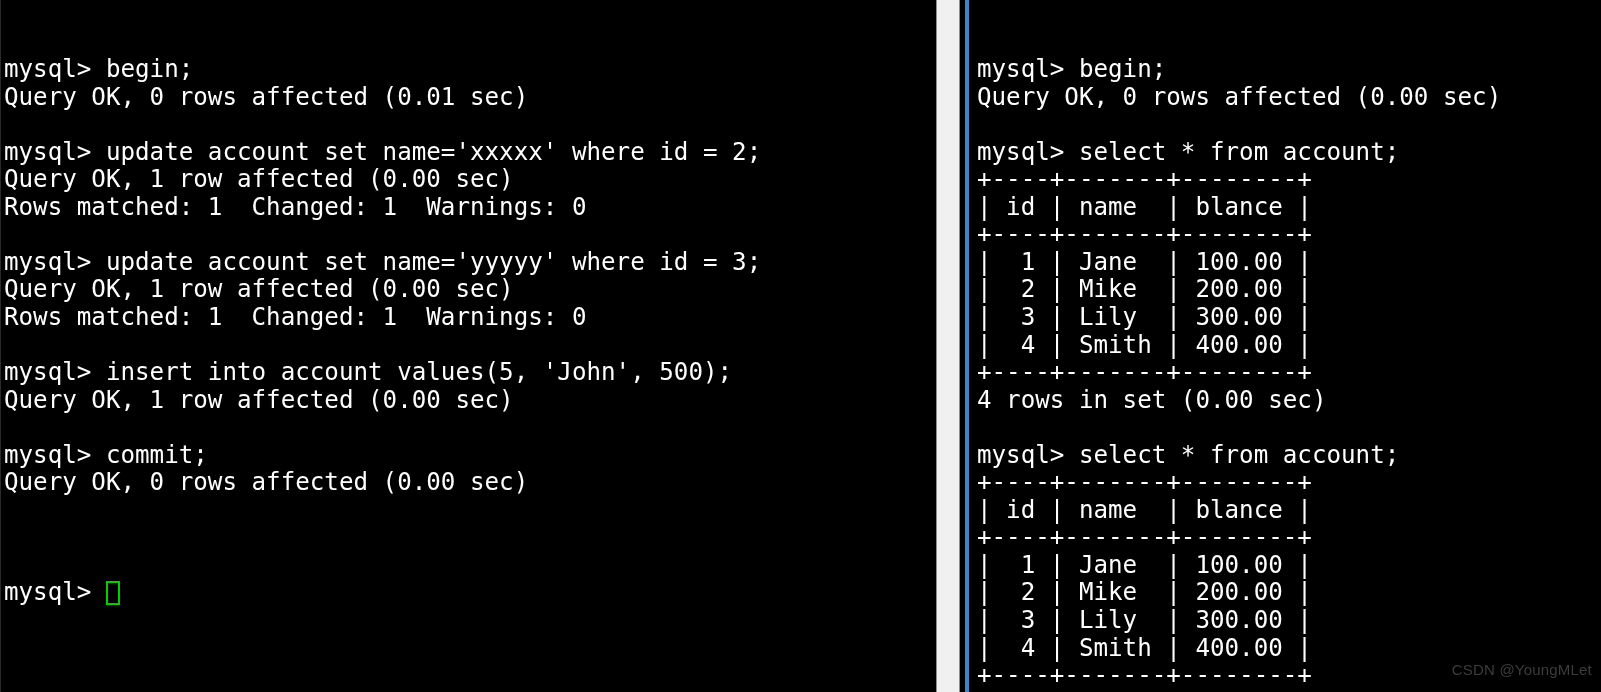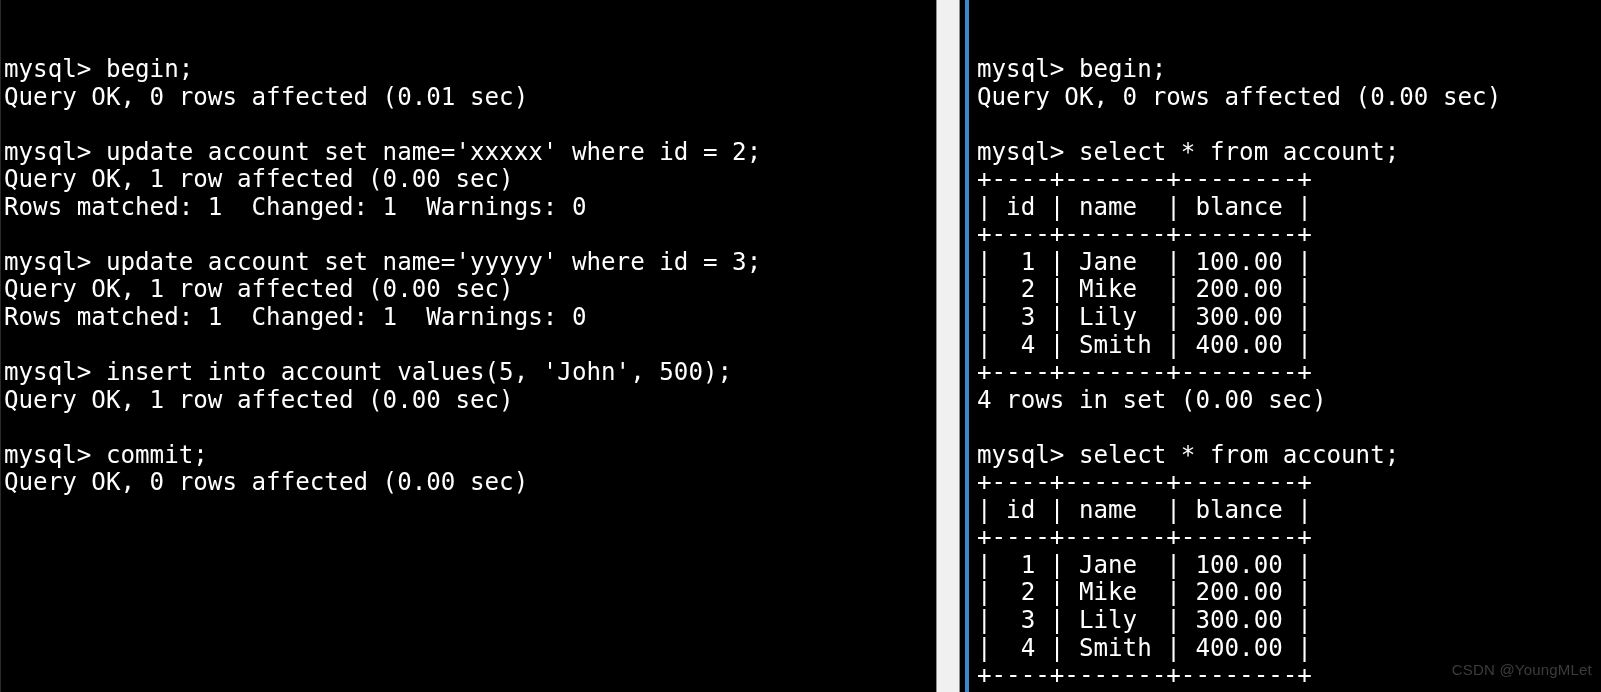--- a/index.html
+++ b/index.html
@@ -89,20 +89,21 @@
     pointer-events:none;
   }
 </style>
 </head>
 <body>
 
 <div id="screen">
 
   <div class="pane pane-left">
     <div id="left-lines"><div class="line">mysql&gt; begin;</div><div class="line">Query OK, 0 rows affected (0.01 sec)</div><div class="line blank">&nbsp;</div><div class="line">mysql&gt; update account set name='xxxxx' where id = 2;</div><div class="line">Query OK, 1 row affected (0.00 sec)</div><div class="line">Rows matched: 1  Changed: 1  Warnings: 0</div><div class="line blank">&nbsp;</div><div class="line">mysql&gt; update account set name='yyyyy' where id = 3;</div><div class="line">Query OK, 1 row affected (0.00 sec)</div><div class="line">Rows matched: 1  Changed: 1  Warnings: 0</div><div class="line blank">&nbsp;</div><div class="line">mysql&gt; insert into account values(5, 'John', 500);</div><div class="line">Query OK, 1 row affected (0.00 sec)</div><div class="line blank">&nbsp;</div><div class="line">mysql&gt; commit;</div><div class="line">Query OK, 0 rows affected (0.00 sec)</div><div class="line blank">&nbsp;</div></div>
+    <div class="line"><span>mysql&gt; </span><span class="cursor-wrap"><span class="cursor"></span></span></div>
   </div>
 
   <div class="divider"></div>
   <div class="divider-gap"></div>
   <div class="vscroll-thumb"></div>
 
   <div class="pane pane-right">
     <div id="right-lines"><div class="line">mysql&gt; begin;</div><div class="line">Query OK, 0 rows affected (0.00 sec)</div><div class="line blank">&nbsp;</div><div class="line">mysql&gt; select * from account;</div><div class="line">+----+-------+--------+</div><div class="line">| id | name  | blance |</div><div class="line">+----+-------+--------+</div><div class="line">|  1 | Jane  | 100.00 |</div><div class="line">|  2 | Mike  | 200.00 |</div><div class="line">|  3 | Lily  | 300.00 |</div><div class="line">|  4 | Smith | 400.00 |</div><div class="line">+----+-------+--------+</div><div class="line">4 rows in set (0.00 sec)</div><div class="line blank">&nbsp;</div><div class="line">mysql&gt; select * from account;</div><div class="line">+----+-------+--------+</div><div class="line">| id | name  | blance |</div><div class="line">+----+-------+--------+</div><div class="line">|  1 | Jane  | 100.00 |</div><div class="line">|  2 | Mike  | 200.00 |</div><div class="line">|  3 | Lily  | 300.00 |</div><div class="line">|  4 | Smith | 400.00 |</div><div class="line">+----+-------+--------+</div><div class="line">4 rows in set (0.00 sec)</div></div>
   </div>
 

